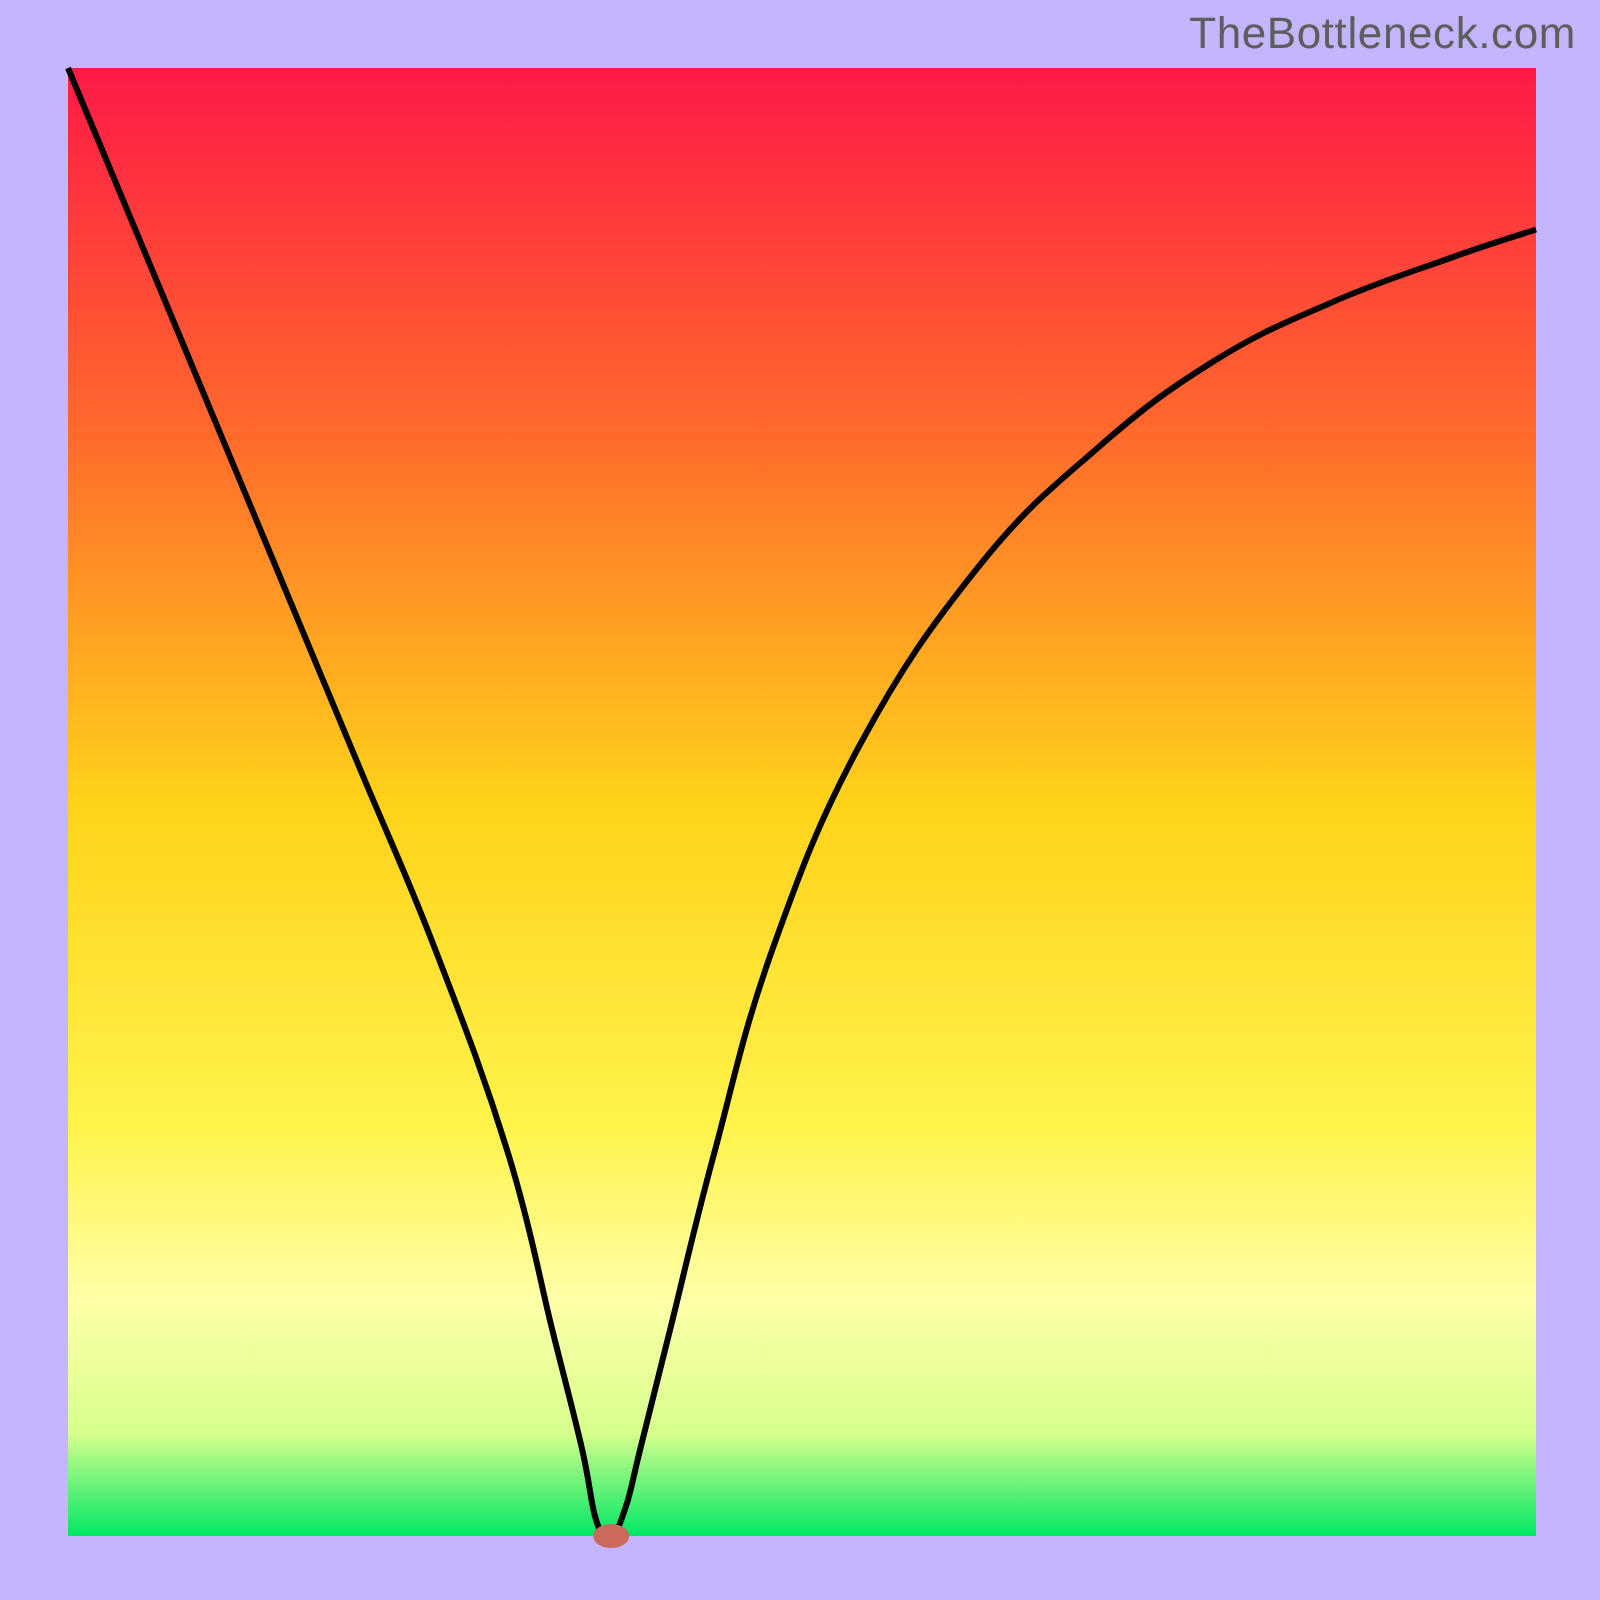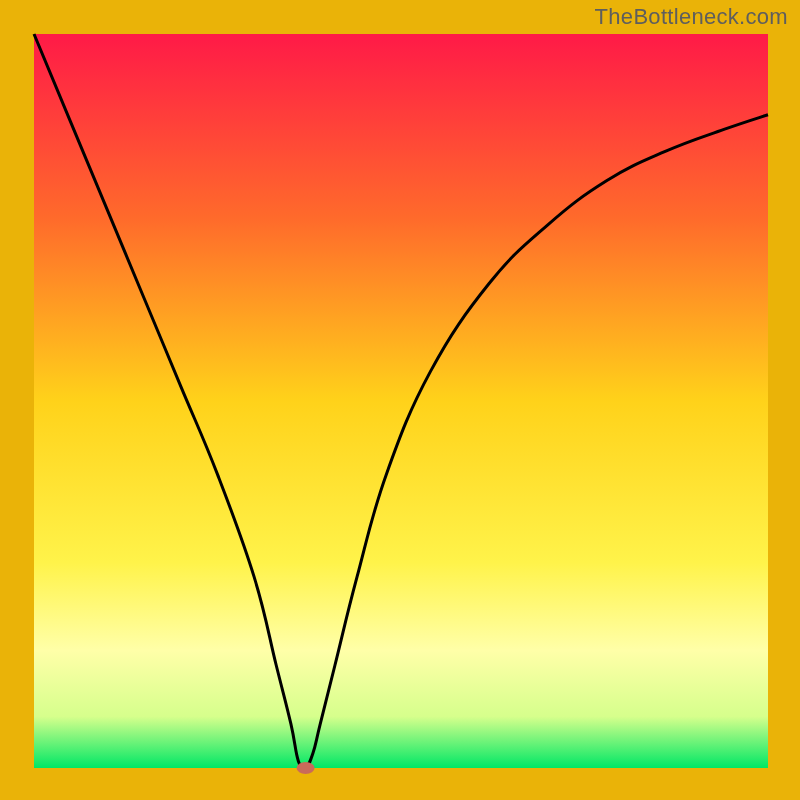--- a/index.html
+++ b/index.html
@@ -8,21 +8,21 @@
     width: 800px;
     height: 800px;
     background: #000;
     font-family: Arial, Helvetica, sans-serif;
     overflow: hidden;
   }
   .frame {
     position: relative;
     width: 800px;
     height: 800px;
-    background: #eab308;
+    background: #c4b5fd;
   }
   .watermark {
     position: absolute;
     top: 4px;
     right: 12px;
     color: #5e5e5e;
     font-size: 22px;
     letter-spacing: 0.3px;
     font-weight: 500;
     z-index: 5;

